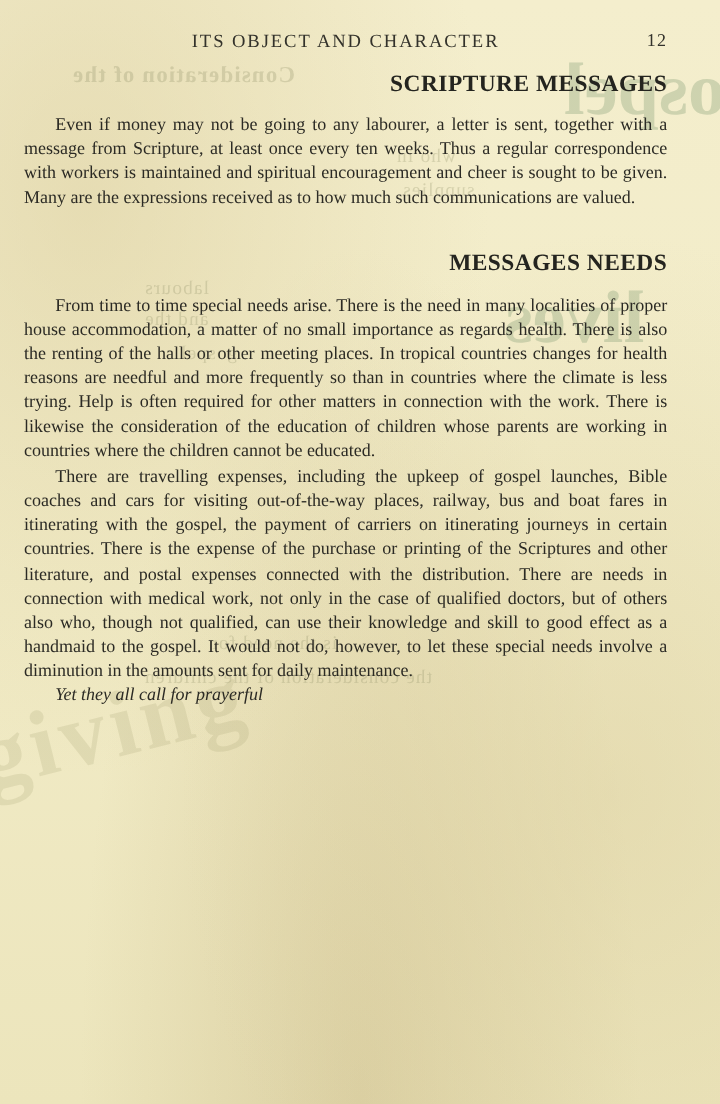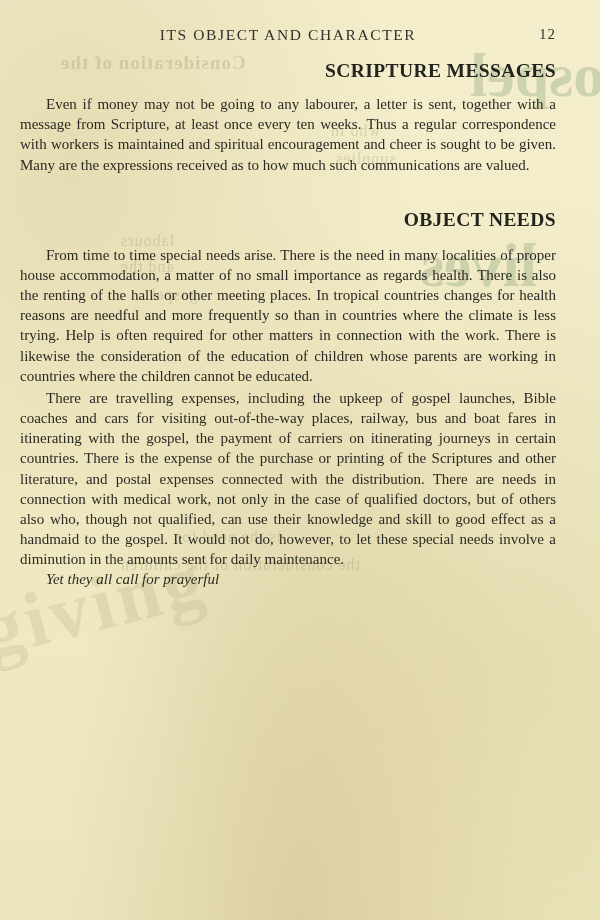--- a/index.html
+++ b/index.html
@@ -151,18 +151,18 @@
   <div class="content">
 
     <div class="running-head">
       <span class="rh-title">ITS OBJECT AND CHARACTER</span>
       <span class="rh-page">12</span>
     </div>
 
     <h2 class="section-heading">SCRIPTURE MESSAGES</h2>
     <p class="body">Even if money may not be going to any labourer, a letter is sent, together with a message from Scripture, at least once every ten weeks.  Thus a regular correspondence with workers is maintained and spiritual encouragement and cheer is sought to be given.  Many are the expressions received as to how much such communications are valued.</p>
 
-    <h2 class="section-heading second">OBJECT NEEDS</h2>
+    <h2 class="section-heading second">MESSAGES NEEDS</h2>
     <p class="body">From time to time special needs arise.  There is the need in many localities of proper house accommodation, a matter of no small importance as regards health.  There is also the renting of the halls or other meeting places.  In tropical countries changes for health reasons are needful and more frequently so than in countries where the climate is less trying. Help is often required for other matters in connection with the work.  There is likewise the consideration of the education of children whose parents are working in countries where the children cannot be educated.</p>
     <p class="body"><span>There are travelling expenses, including the upkeep of gospel launches, Bible coaches and cars for visiting out-of-the-way places, railway, bus and boat fares in itinerating with the gospel, the payment of carriers on itinerating journeys in certain countries.  There is the expense of the purchase or printing of the Scriptures and other literature, and postal expenses connected with the distribution.  There are needs in connection with medical work, not only in the case of qualified doctors, but of others also who, though not qualified, can use their knowledge and skill to good effect as a handmaid to the gospel.  It would not do, however, to let these special needs involve a diminution in the amounts sent for daily maintenance.</span> <span class="last-line-stretch">Yet      they      all      call      for      prayerful</span></p>
 
   </div>
 </div>
 
 </body></html>

